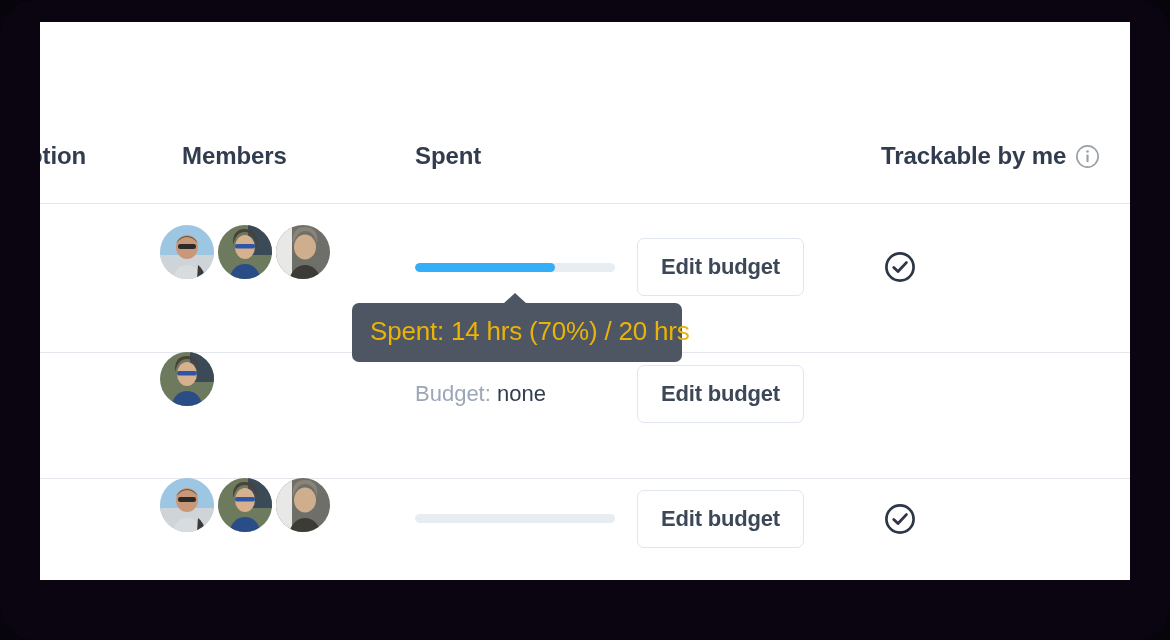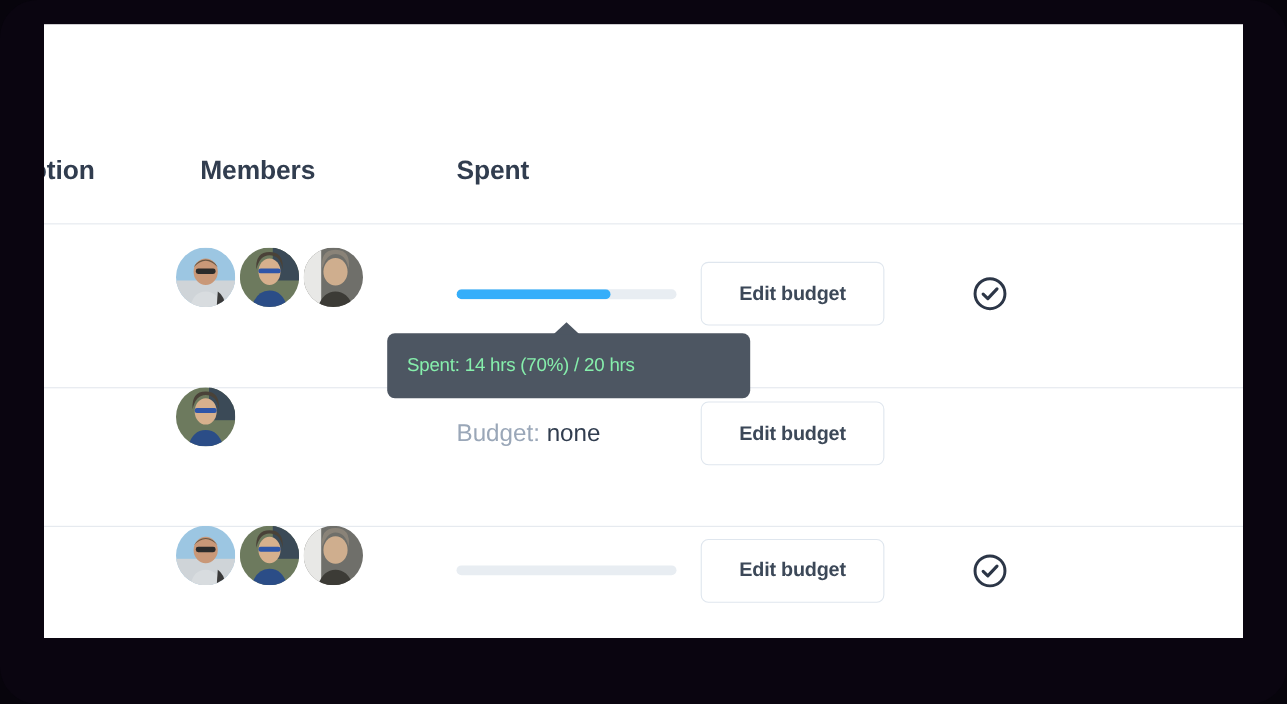--- a/index.html
+++ b/index.html
@@ -136,21 +136,21 @@
     position: absolute;
     left: 597px;
     top: 50%;
     transform: translateY(-50%);
     width: 167px;
     height: 58px;
     background: #ffffff;
     border: 1px solid #dfe6ee;
     border-radius: 7px;
     font-family: "Liberation Sans", sans-serif;
-    font-size: 18px;
+    font-size: 22px;
     font-weight: bold;
     color: #3c4858;
     cursor: pointer;
     letter-spacing: -0.2px;
   }
 
   
   .trackable-cell {
     position: absolute;
     left: 843px;
@@ -174,41 +174,51 @@
   .tooltip-arrow {
     position: absolute;
     left: 151px;
     top: -10px;
     width: 0; height: 0;
     border-left: 12px solid transparent;
     border-right: 12px solid transparent;
     border-bottom: 11px solid #4d5662;
   }
   .tooltip-line {
-    font-size: 17px;
-    color: #86efac;
+    font-size: 26px;
+    color: #eab308;
     line-height: 33px;
     white-space: nowrap;
     letter-spacing: -0.2px;
   }
 </style>
 </head>
 <body>
 
 <div class="backdrop"></div>
 
 <div class="card">
 
   <div class="table-header">
     <div class="col-head description">otion</div>
 
     <div class="col-head members">Members</div>
 
     <div class="col-head budget">Spent</div>
 
+    <div class="col-head trackable">
+      <span>Trackable by me</span>
+      <span class="info-icon">
+        <svg viewBox="0 0 24 24" width="25" height="25">
+          <circle cx="12" cy="12" r="10.2" fill="none" stroke="#9aa0a8" stroke-width="1.6"></circle>
+          <circle cx="12" cy="7.2" r="1.25" fill="#9aa0a8"></circle>
+          <rect x="10.95" y="10" width="2.1" height="7.6" rx="1" fill="#9aa0a8"></rect>
+        </svg>
+      </span>
+    </div>
   </div>
 
   <div class="divider" style="top:181px;"></div>
 
   <div class="row r1">
     <div class="members-cell">
       <span class="avatar">
         <svg viewBox="0 0 54 54">
           <rect width="54" height="54" fill="#9cc6e2"></rect>
           <rect y="30" width="54" height="24" fill="#cfd4d8"></rect>

